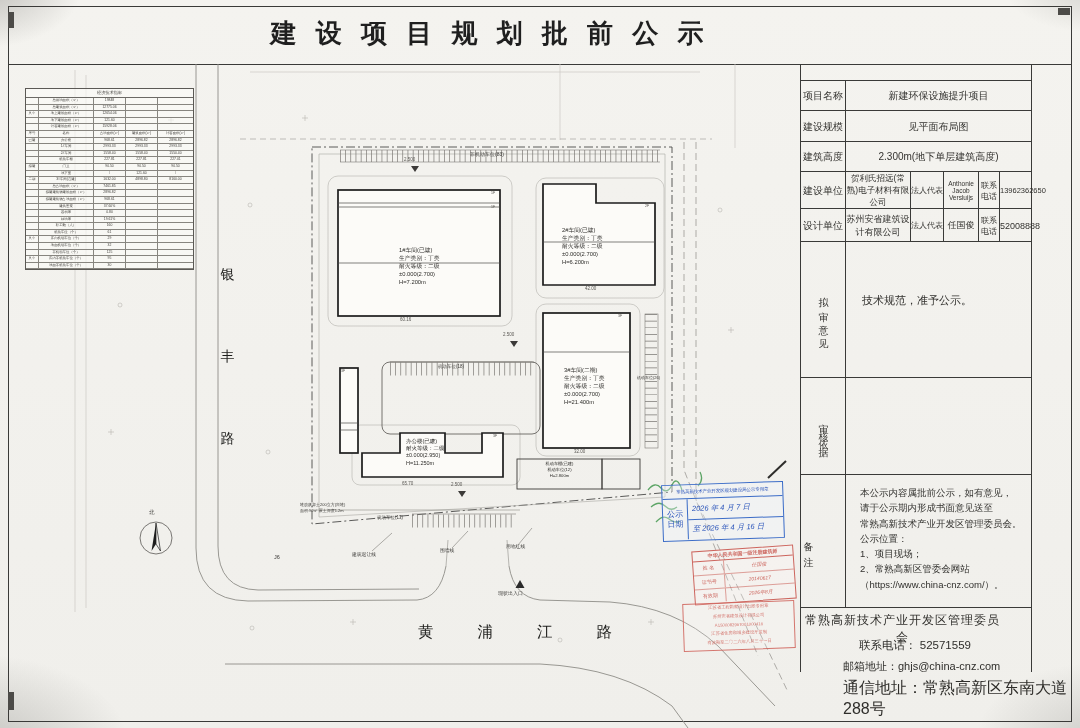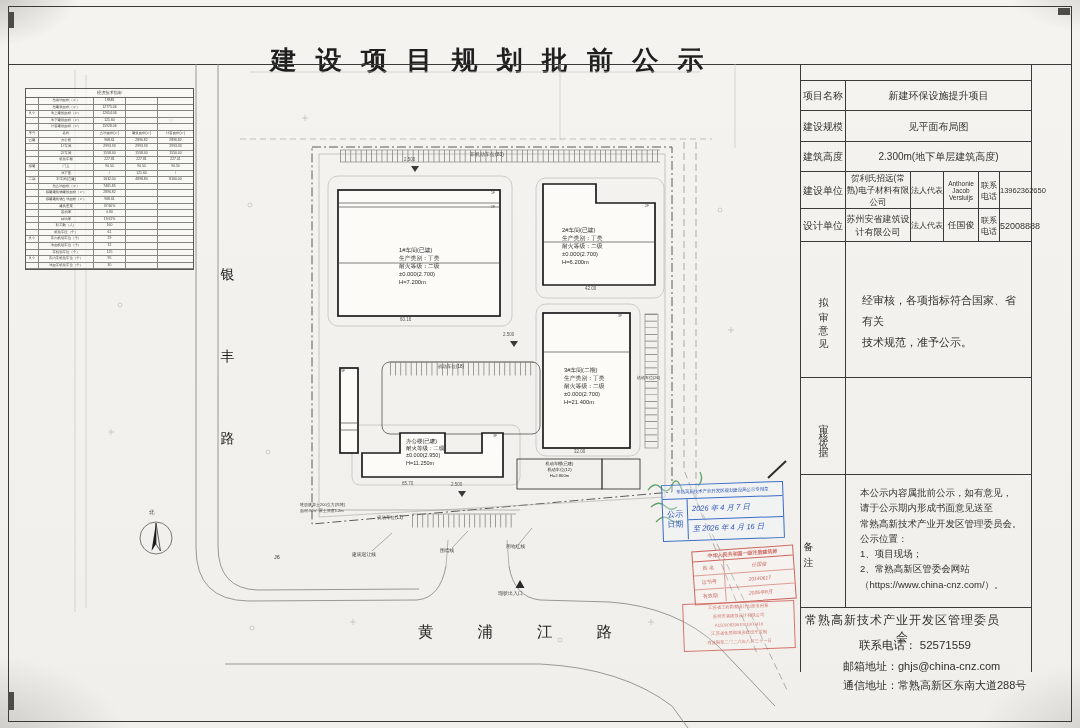--- a/index.html
+++ b/index.html
@@ -8,21 +8,21 @@
     background:
       radial-gradient(140px 90px at -15px -15px, rgba(105,105,100,.38), transparent 70%),
       radial-gradient(220px 130px at -25px 745px, rgba(105,105,100,.32), transparent 70%),
       radial-gradient(170px 110px at 1095px 740px, rgba(110,110,105,.25), transparent 70%),
       radial-gradient(120px 60px at 1090px -10px, rgba(110,110,105,.22), transparent 70%),
       linear-gradient(#f4f3ef,#f0efeb);}
   .abs{position:absolute;}
   .sheet{left:8px;top:6px;width:1062px;height:714px;border:1.2px solid #3a3a38;background:transparent;}
   .hline{border-top:1.1px solid #3a3a38;height:0;}
   .title{left:180px;top:16px;width:620px;text-align:center;font-size:26px;font-weight:bold;
-    letter-spacing:6px;color:#1f1f1f;white-space:nowrap;margin-top:27px;}
+    letter-spacing:6px;color:#1f1f1f;white-space:nowrap;}
   
   .itab{left:800px;top:64px;width:230px;height:608px;border-left:1.1px solid #3a3a38;border-right:1.1px solid #3a3a38;}
   .row{position:absolute;left:0;width:230px;border-top:1px solid #3a3a38;display:flex;}
   .lab{width:44px;flex:0 0 44px;border-right:1px solid #3a3a38;display:flex;align-items:center;justify-content:center;
     font-size:10px;color:#33322f;}
   .val{flex:1;display:flex;align-items:center;justify-content:center;text-align:center;font-size:10px;color:#33322f;}
   .sub{border-right:1px solid #3a3a38;display:flex;align-items:center;justify-content:center;text-align:center;color:#33322f;}
   .vlab{writing-mode:vertical-lr;text-orientation:upright;}
   .freecell{flex:1;color:#33322f;}
   .uline{text-decoration:underline;text-underline-offset:4px;}
@@ -465,21 +465,20 @@
       <div class="lab">设计单位</div>
       <div class="sub" style="width:64px;flex:0 0 64px;font-size:9px;white-space:normal;">苏州安省建筑设计有限公司</div>
       <div class="sub" style="width:32px;flex:0 0 32px;font-size:8px;">法人代表</div>
       <div class="sub" style="width:34px;flex:0 0 34px;font-size:9px;">任国俊</div>
       <div class="sub" style="width:20px;flex:0 0 20px;font-size:8px;white-space:normal;">联系电话</div>
       <div class="val" style="font-size:9px;">52008888</div>
     </div>
     <div class="row" style="top:177px;height:136px;">
       <div class="lab vlab" style="letter-spacing:14px;padding-top:14px;">拟审意见</div>
       <div class="freecell" style="padding:48px 10px 0 16px;font-size:11px;line-height:21px;">
-        <div>经审核，各项指标符合国家、省有关</div>
         <div>技术规范，准予公示。</div>
       </div>
     </div>
     <div class="row" style="top:313px;height:97px;">
       <div class="lab vlab" style="letter-spacing:8px;padding-top:8px;">审核依据</div>
     </div>
     <div class="row" style="top:410px;height:133px;">
       <div class="lab vlab" style="letter-spacing:16px;padding-top:14px;align-items:flex-start;justify-content:center;">备注</div>
       <div class="freecell" style="padding:10px 4px 0 14px;">
 
@@ -491,21 +490,21 @@
           <div class="noteline">2、常熟高新区管委会网站</div>
           <div class="noteline">（https://www.china-cnz.com/）。</div>
         </div>
     </div>
     <div class="row" style="top:543px;height:112px;border-top:1px solid #3a3a38;"></div>
   </div>
 
   <div class="abs ftxt" style="left:800px;top:612px;width:205px;text-align:center;font-size:12px;letter-spacing:1px;">常熟高新技术产业开发区管理委员会</div>
   <div class="abs ftxt" style="left:800px;top:638px;width:230px;text-align:center;font-size:11.5px;">联系电话：  52571559</div>
   <div class="abs ftxt" style="left:843px;top:659px;font-size:11px;">邮箱地址：ghjs@china-cnz.com</div>
-  <div class="abs ftxt" style="left:843px;top:678px;font-size:11px;">通信地址：常熟高新区东南大道288号</div>
+  <div class="abs ftxt" style="left:843px;top:678px;font-size:16px;">通信地址：常熟高新区东南大道288号</div>
 
   <div class="abs bluestamp">
     <div class="bs-head">常熟高新技术产业开发区规划建设局公示专用章</div>
     <div class="bs-body">
       <div class="bs-lab">
         <div>公示</div>
         <div>日期</div>
       </div>
       <div class="bs-dates">
         <div class="bs-d">2026 年 4 月 7 日</div>

